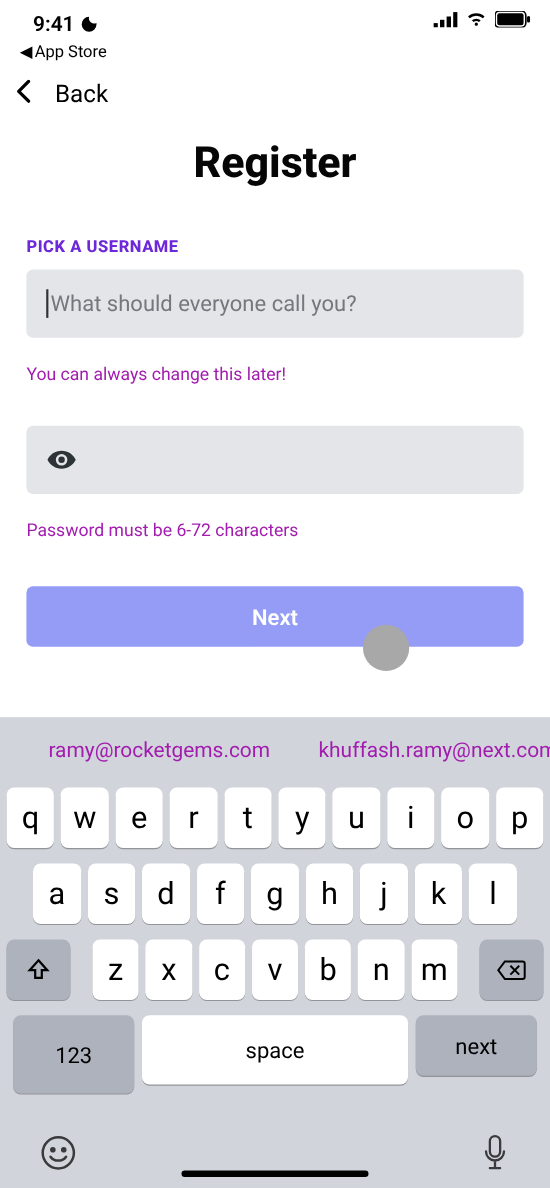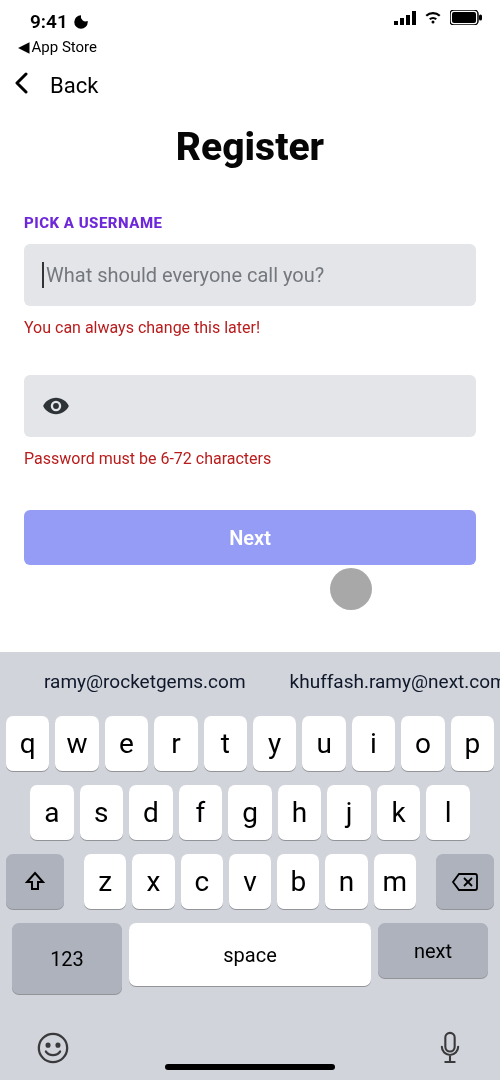--- a/index.html
+++ b/index.html
@@ -16,31 +16,31 @@
   .nav-back .chev { font-size: 26px; line-height: 1; }
   
   .title { text-align: center; font-size: 39px; font-weight: 800; margin-top: 18px; color: #060607; }
   
   .form-section { padding: 0 24px; margin-top: 44px; }
   .label { font-size: 15px; font-weight: 800; letter-spacing: 0.5px; color: #6d28d9; margin-bottom: 12px; text-transform: uppercase; }
   .input-wrap { background: #e3e5e8; border-radius: 6px; height: 62px; display: flex; align-items: center; padding: 0 18px; position: relative; }
   .input { flex: 1; border: none; background: transparent; font-size: 20px; color: #4f5660; outline: none; }
   .input::placeholder { color: #74787e; }
   .cursor { width: 2px; height: 26px; background: #333; position: absolute; left: 18px; }
-  .helper { font-size: 16px; color: #b91c1c; margin-top: 12px; }
+  .helper { font-size: 16px; color: #a21caf; margin-top: 23px; }
   
   .eye-icon { display: flex; align-items: center; }
   
   .next-btn { margin-top: 42px; width: 100%; height: 55px; background: #949cf6; color: #fff; border: none; border-radius: 6px; font-size: 20px; font-weight: 600; }
   
   .touch-indicator { position: absolute; width: 42px; height: 42px; background: #a8a8a8; border-radius: 50%; top: 568px; left: 330px; }
   
   .keyboard { position: absolute; bottom: 0; left: 0; right: 0; background: #d1d4da; }
   .suggestions { display: flex; height: 58px; align-items: center; }
-  .sugg { flex: 1; text-align: center; font-size: 19px; color: #0f172a; padding-left: 44px; }
+  .sugg { flex: 1; text-align: center; font-size: 19px; color: #a21caf; padding-left: 44px; }
   .sugg-divider { width: 1px; height: 28px; background: #b2b5bb; }
   
   .key-rows { padding: 6px 6px 8px 6px; }
   .key-row { display: flex; gap: 6px; margin-bottom: 14px; justify-content: center; }
   .key { background: #fff; border-radius: 7px; height: 55px; flex: 1; display: flex; align-items: center; justify-content: center; font-size: 28px; box-shadow: 0 1px 0 rgba(0,0,0,0.3); }
   .key.func { background: #adb2bc; }
   .row2 { padding: 0 24px; }
   .shift-key, .del-key { flex: 0 0 58px; }
   .row3 { padding: 0; }
   .bottom-row { display: flex; gap: 7px; padding: 0 6px 8px 6px; }

